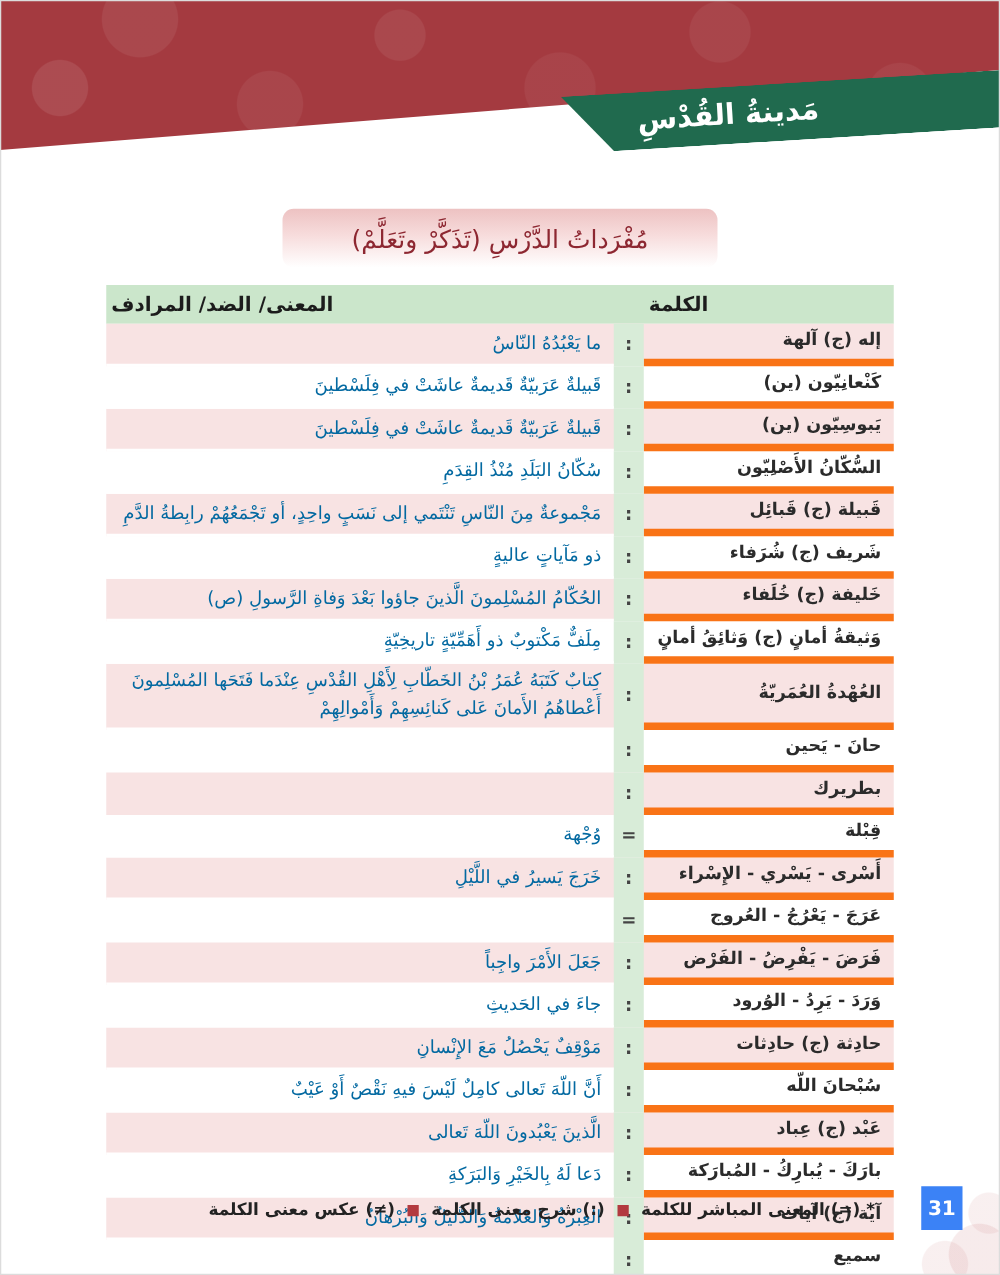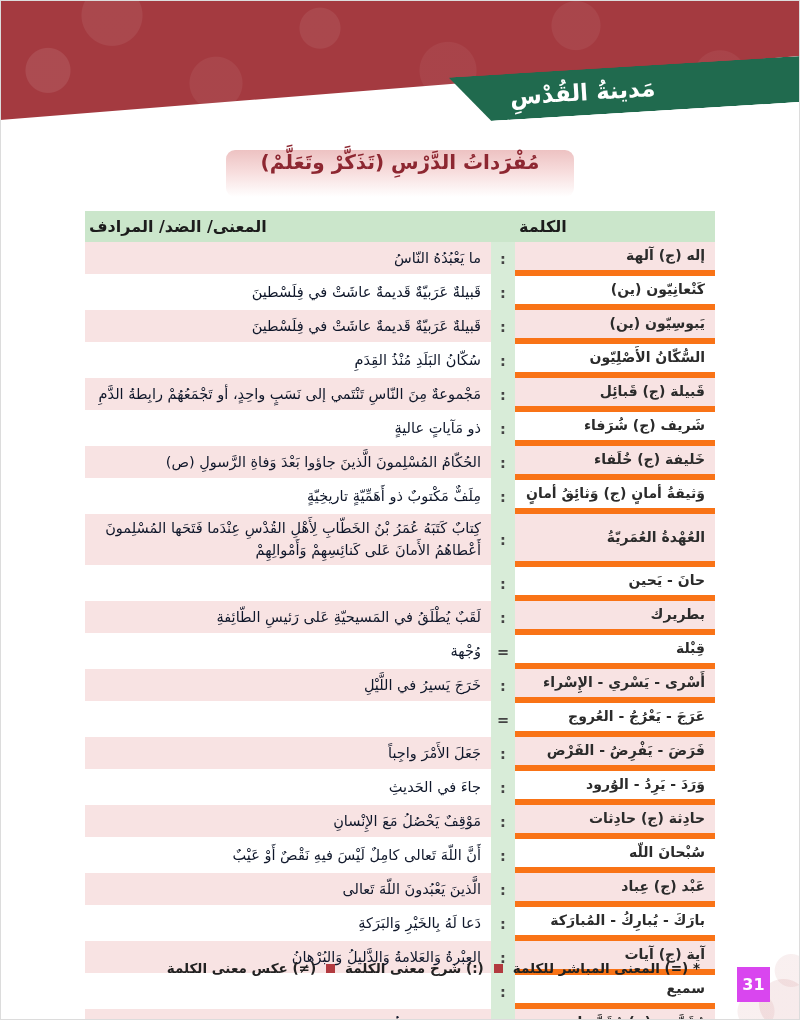--- a/index.html
+++ b/index.html
@@ -45,46 +45,46 @@
     direction: rtl;
     z-index: 5;
   }
   
   .content {
     position: absolute; top: 150px; left: 85px; right: 85px;
     direction: rtl;
   }
   .title-banner {
     width: 348px; height: 47px;
-    margin: 0 auto 14px auto;
+    margin: 17px auto 14px auto;
     border-radius: 9px;
     background: linear-gradient(180deg, #edc2c2 0%, #f7dcdc 45%, #ffffff 100%);
-    display: flex; align-items: flex-start; justify-content: center;
-    color: #8d2731; font-weight: bold; font-size: 20px;
+    display: flex; align-items: center; justify-content: center;
+    color: #8d2731; font-weight: normal; font-size: 20px;
   }
   .vtable { width: 100%; }
   .thead, .trow {
     display: grid;
     grid-template-columns: 200px 24px 1fr;
   }
   .thead {
     background: #cbe6cb;
     min-height: 31px;
     align-items: center;
     font-weight: bold; font-size: 16px; color: #1c1c1c;
   }
   .thead .hcell { text-align: left; padding: 2px 4px; }
   .cell {
     padding: 3px 10px;
     display: flex; align-items: center;
     font-size: 14.5px; line-height: 1.55;
     min-height: 22px;
   }
   .cell.word { font-weight: bold; font-size: 14px; color: #2b2b2b; border-bottom: 6px solid #f97316; }
-  .cell.meaning { color: #0f172a; border-bottom: 2px solid #ffffff; }
+  .cell.meaning { color: #0369a1; border-bottom: 2px solid #ffffff; }
   .cell.sep {
     background: #d8ecd8;
     justify-content: center;
     padding: 0;
     font-weight: bold; color: #444444;
   }
   .trow.odd  { background: #f8e3e3; }
   .trow.even { background: #ffffff; }
   .trow.empty { min-height: 16px; }
   .trow.empty .word, .trow.empty .meaning { background: #f8e3e3; }
@@ -94,23 +94,23 @@
     direction: rtl;
     display: flex; align-items: center; gap: 10px;
     font-size: 13.5px; font-weight: bold; color: #222222;
     z-index: 10;
   }
   .red-sq {
     display: inline-block; width: 9px; height: 9px;
     background: #b23a3f; flex: 0 0 auto;
   }
   .page-num {
-    position: absolute; right: 30px; bottom: 18px;
+    position: absolute; right: 30px; bottom: 36px;
     width: 33px; height: 35px;
-    background: #d946ef; color: #ffffff;
+    background: #3b82f6; color: #ffffff;
     display: flex; align-items: center; justify-content: center;
     font-size: 16px; font-weight: bold;
     z-index: 10;
   }
   .corner-ornament {
     position: absolute; right: 0; bottom: 0;
     width: 110px; height: 110px;
     background-image:
       radial-gradient(circle at 85% 85%, rgba(176,58,62,0.10) 0 24px, transparent 25px),
       radial-gradient(circle at 60% 92%, rgba(176,58,62,0.08) 0 18px, transparent 19px),
@@ -187,21 +187,20 @@
           <div class="cell sep">:</div>
           <div class="cell meaning">كِتابٌ كَتَبَهُ عُمَرُ بْنُ الخَطّابِ لِأَهْلِ القُدْسِ عِنْدَما فَتَحَها المُسْلِمونَ أَعْطاهُمُ الأَمانَ عَلى كَنائِسِهِمْ وَأَمْوالِهِمْ</div>
         </div>
         <div class="trow even">
           <div class="cell word">حانَ - يَحين</div>
           <div class="cell sep">:</div>
         </div>
         <div class="trow odd">
           <div class="cell word">بطريرك</div>
           <div class="cell sep">:</div>
-          <div class="cell meaning">لَقَبٌ يُطْلَقُ في المَسيحيّةِ عَلى رَئيسِ الطّائِفةِ</div>
         </div>
         <div class="trow even">
           <div class="cell word">قِبْلة</div>
           <div class="cell sep">=</div>
           <div class="cell meaning">وُجْهة</div>
         </div>
         <div class="trow odd">
           <div class="cell word">أَسْرى - يَسْري - الإِسْراء</div>
           <div class="cell sep">:</div>
           <div class="cell meaning">خَرَجَ يَسيرُ في اللَّيْلِ</div>

